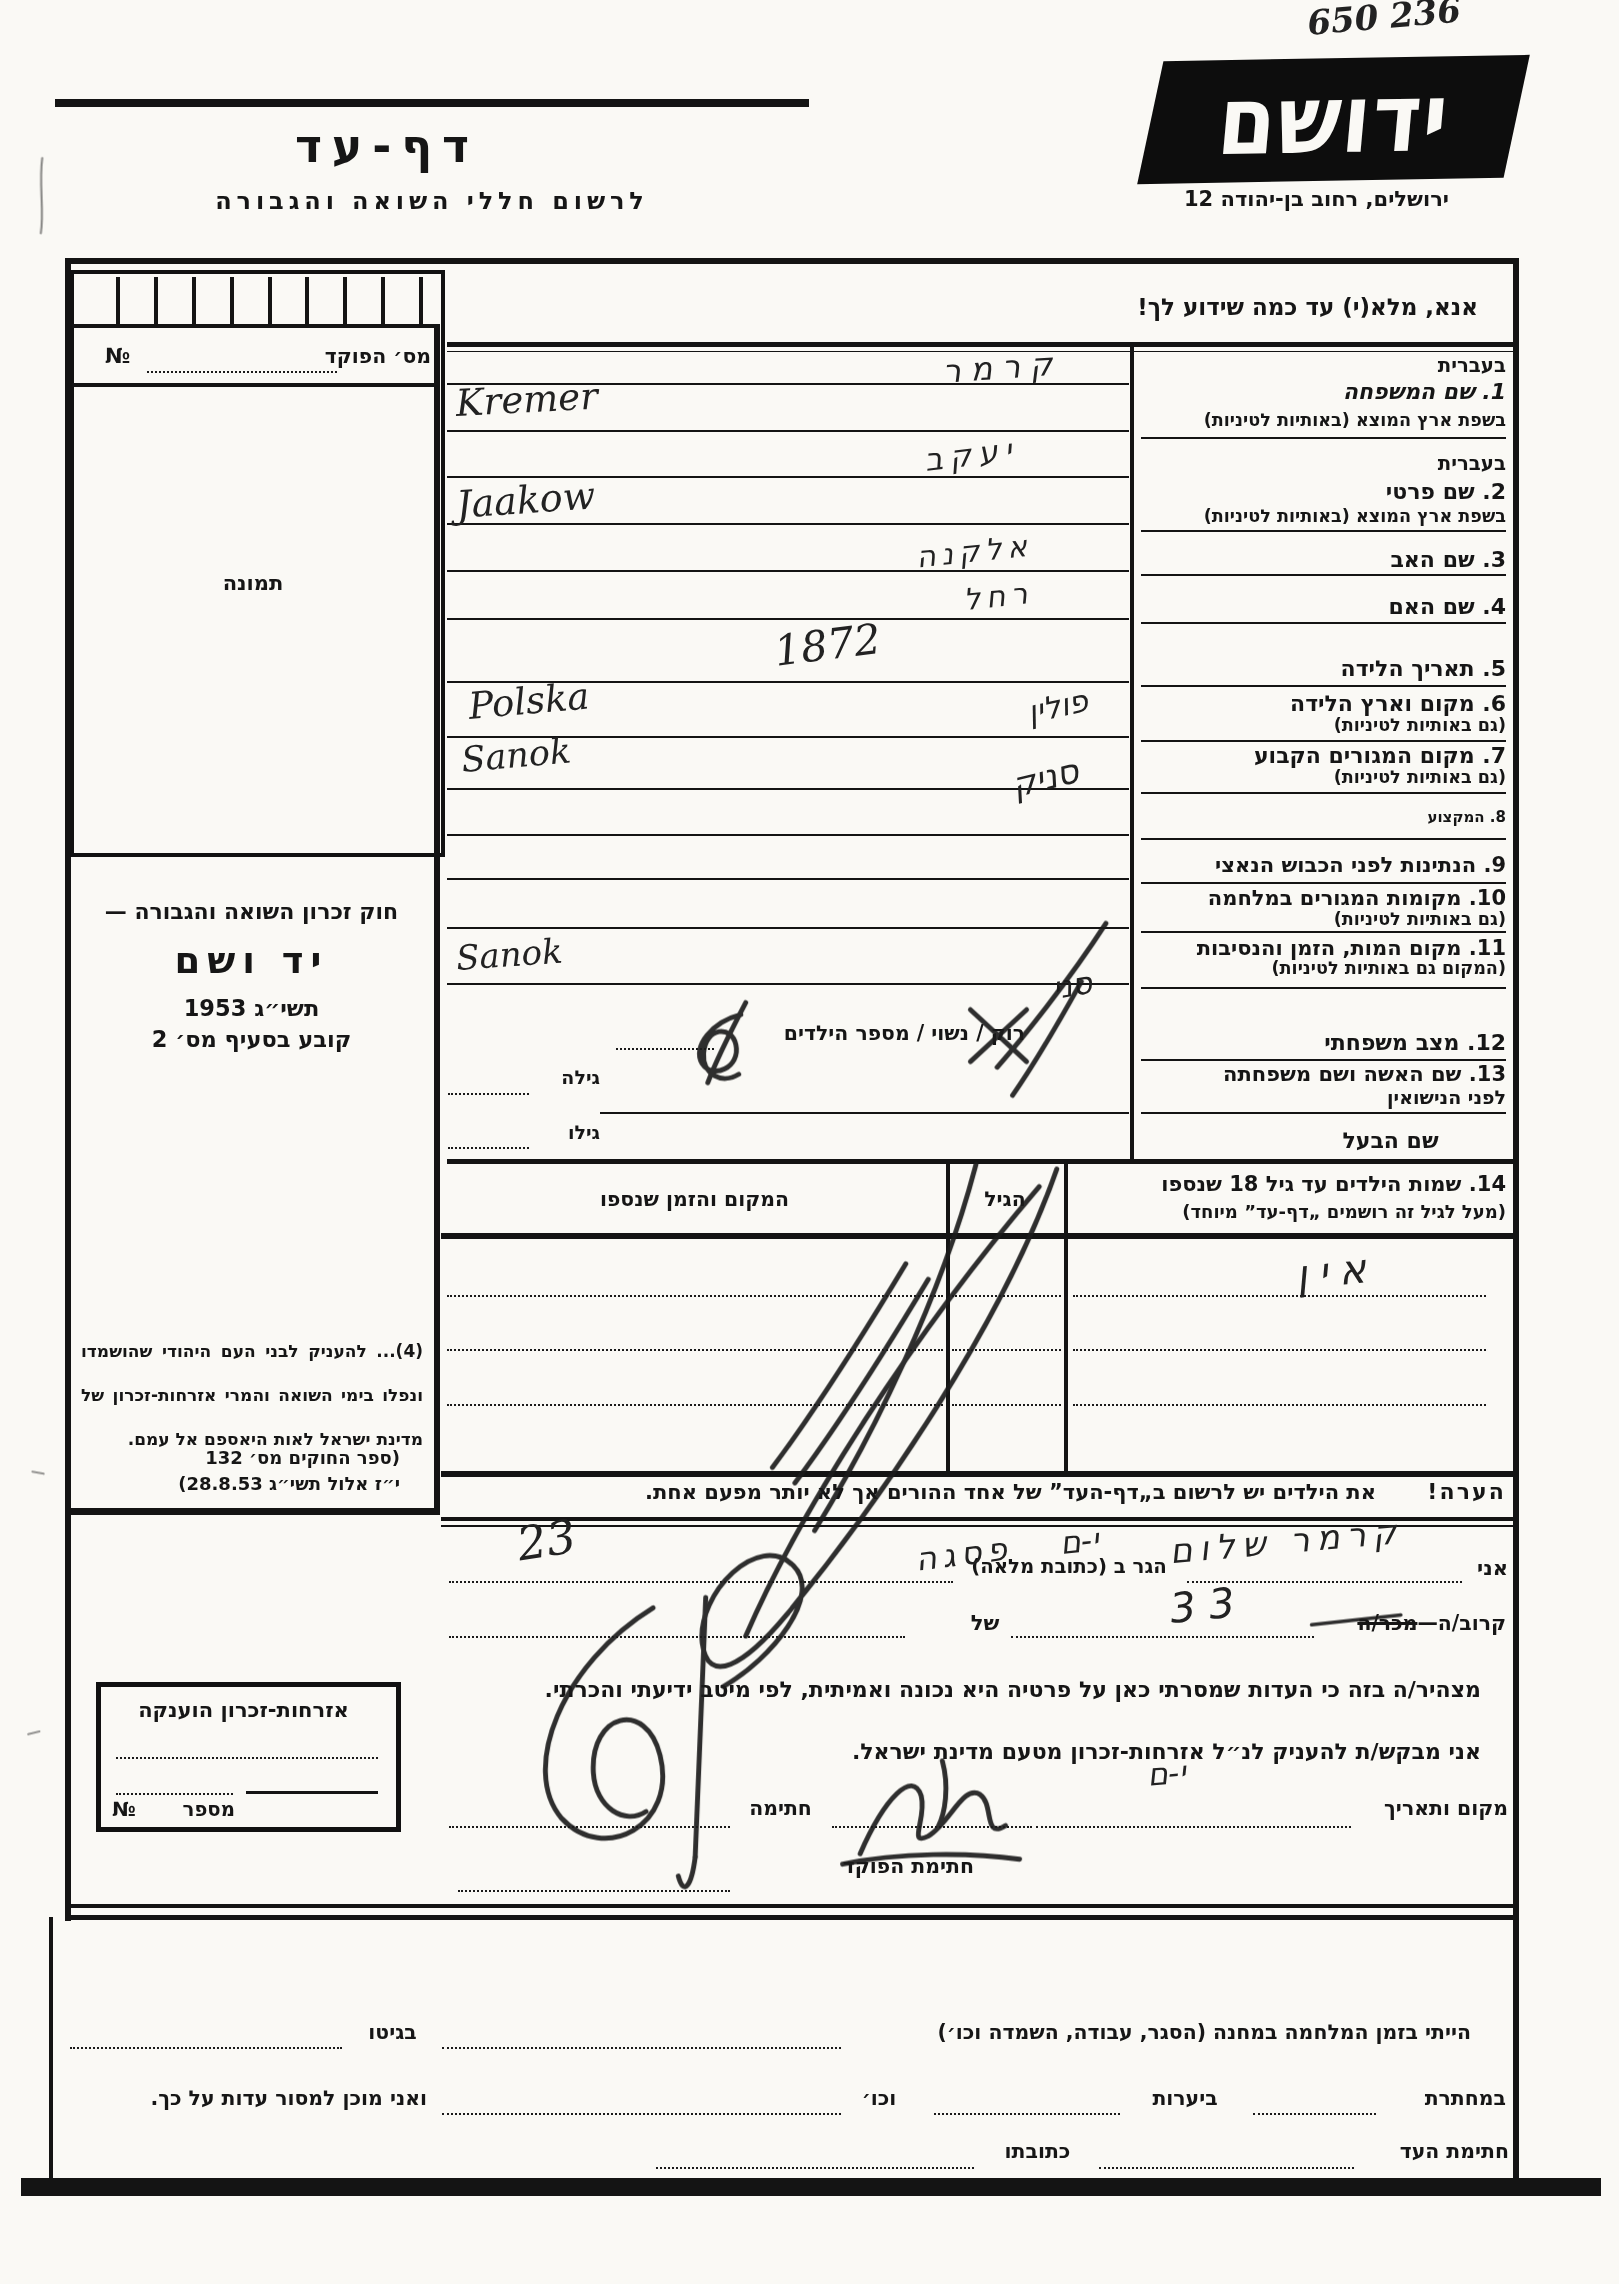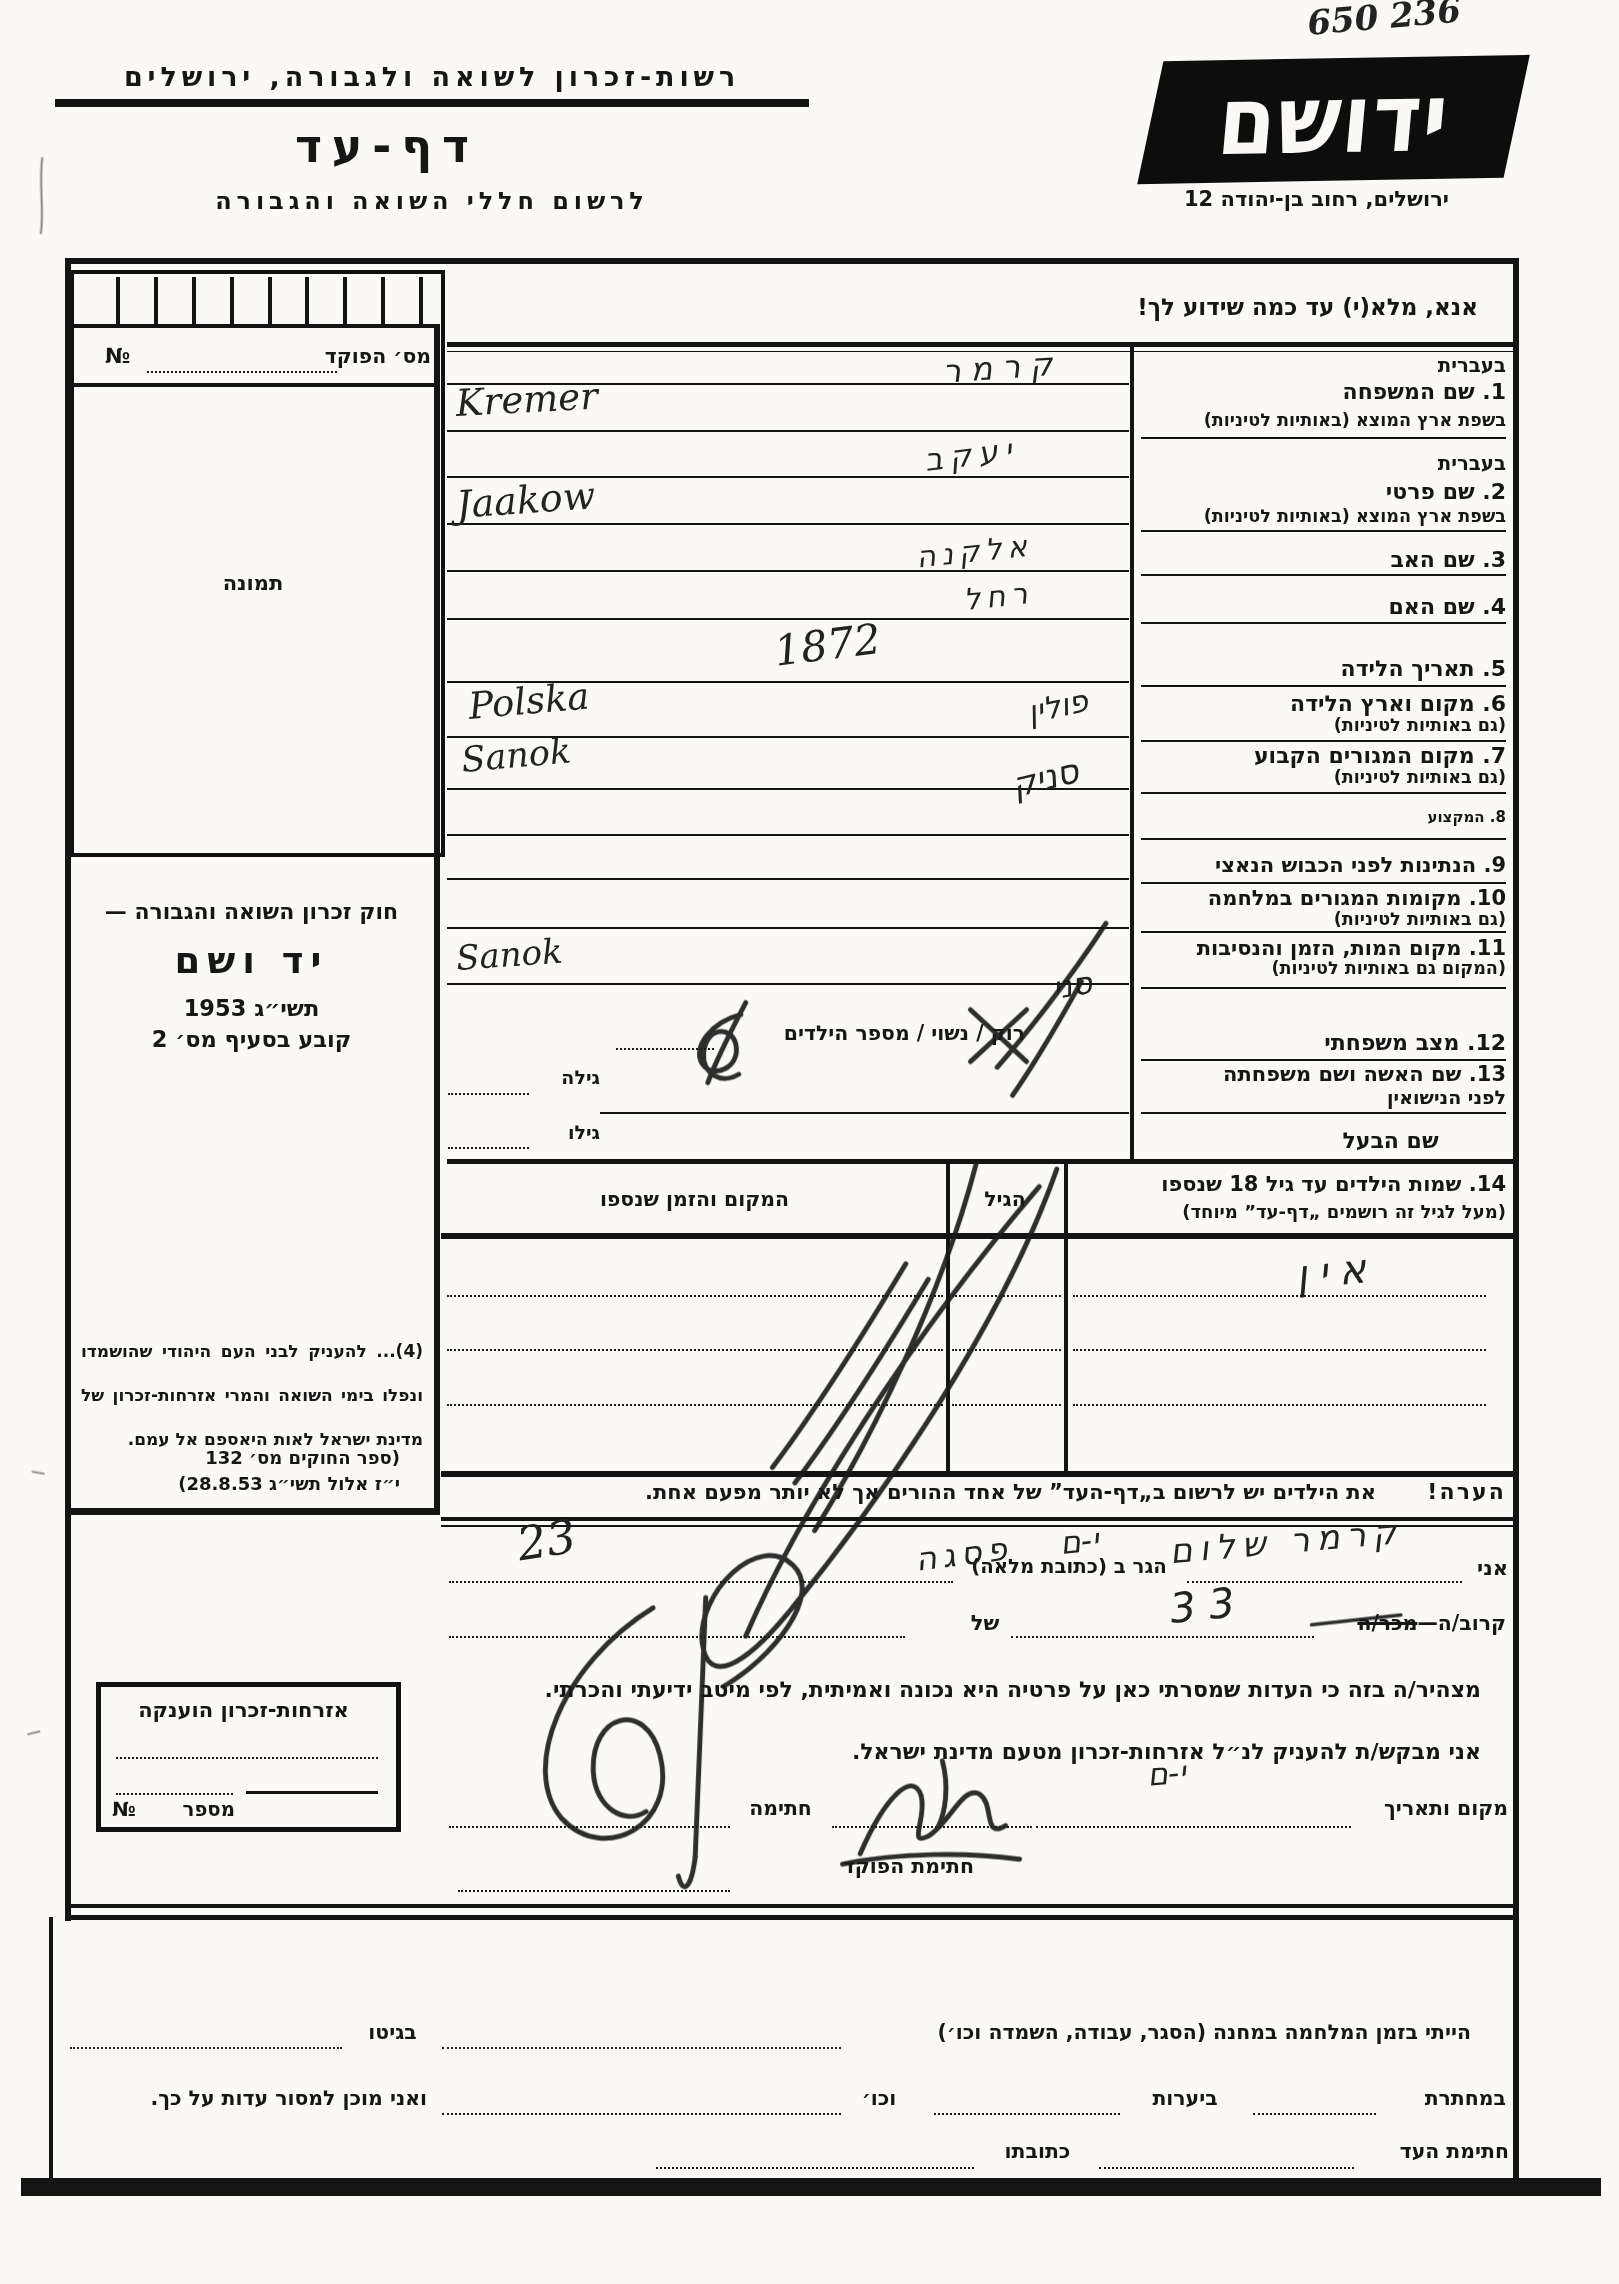--- a/index.html
+++ b/index.html
@@ -16,21 +16,20 @@
   .dot{position:absolute;height:0;border-top:2.8px dotted #1a1a1a;}
   .box{position:absolute;border:4.2px solid #111;background:transparent;}
   .strike{text-decoration:line-through;text-decoration-thickness:2.8px;}
   svg.scribbles{position:absolute;left:0;top:0;pointer-events:none;}
 </style>
 </head>
 <body>
 
 <div id="page" dir="rtl">
 
-  <div class="t" style="left:53px;top:62px;width:758px;text-align:center;font-size:27px;letter-spacing:4.9px;">רשות-זכרון לשואה ולגבורה, ירושלים</div>
   <div class="ln" style="left:55px;top:99px;width:754px;height:7.7px;"></div>
   <div class="t" style="left:295px;top:121px;width:281px;text-align:left;font-size:46px;letter-spacing:9.8px;">דף-עד</div>
   <div class="t" style="left:137px;top:188px;width:590px;text-align:center;font-size:24px;letter-spacing:4.9px;">לרשום חללי השואה והגבורה</div>
 
   <div class="hwl" style="left:1306px;top:5.6px;font-size:34px;transform:rotate(-5deg);font-weight:bold;">650 236</div>
 
   <div style="position:absolute;left:1151px;top:58px;width:365px;height:123px;background:#0d0d0d;transform:skewX(-13deg) rotate(-1deg);display:flex;align-items:center;justify-content:center;">
     <span style="color:#faf9f5;font-weight:bold;font-size:83px;letter-spacing:1.4px;transform:skewX(7deg) scaleY(1.15);font-family:'DejaVu Sans',sans-serif;">ידושם</span>
   </div>
   <div class="t" style="left:1162px;top:188px;width:309px;text-align:center;font-size:21px;">ירושלים, רחוב בן-יהודה 12</div>
@@ -98,21 +97,21 @@
   <div class="ln" style="left:1141px;top:838px;width:365px;height:2.1px;"></div>
   <div class="ln" style="left:1141px;top:882px;width:365px;height:2.1px;"></div>
   <div class="ln" style="left:1141px;top:931px;width:365px;height:2.1px;"></div>
   <div class="ln" style="left:1141px;top:987px;width:365px;height:2.1px;"></div>
   <div class="ln" style="left:1141px;top:1059px;width:365px;height:2.1px;"></div>
   <div class="ln" style="left:1141px;top:1112px;width:365px;height:2.1px;"></div>
 
   <div class="ln" style="left:1130px;top:342px;width:3.5px;height:820px;"></div>
 
   <div class="t" style="left:1137px;top:355px;width:369px;text-align:right;font-size:19.7px;">בעברית</div>
-  <div class="t" style="left:1137px;top:380px;width:369px;text-align:right;font-size:22px;"><span>1.</span> <span>שם המשפחה</span></div>
+  <div class="t" style="left:1137px;top:380px;width:369px;text-align:right;font-size:22px;font-style:italic;"><span>1.</span> <span>שם המשפחה</span></div>
   <div class="t" style="left:1137px;top:411px;width:369px;text-align:right;font-size:17.6px;">בשפת ארץ המוצא (באותיות לטיניות)</div>
 
   <div class="t" style="left:1137px;top:453px;width:369px;text-align:right;font-size:19.7px;">בעברית</div>
   <div class="t" style="left:1137px;top:480px;width:369px;text-align:right;font-size:22px;"><span>2.</span> <span>שם פרטי</span></div>
   <div class="t" style="left:1137px;top:507px;width:369px;text-align:right;font-size:17.6px;">בשפת ארץ המוצא (באותיות לטיניות)</div>
 
   <div class="t" style="left:1137px;top:548px;width:369px;text-align:right;font-size:22px;"><span>3.</span> <span>שם האב</span></div>
   <div class="t" style="left:1137px;top:595px;width:369px;text-align:right;font-size:22px;"><span>4.</span> <span>שם האם</span></div>
   <div class="t" style="left:1137px;top:657px;width:369px;text-align:right;font-size:22px;"><span>5.</span> <span>תאריך הלידה</span></div>
 

